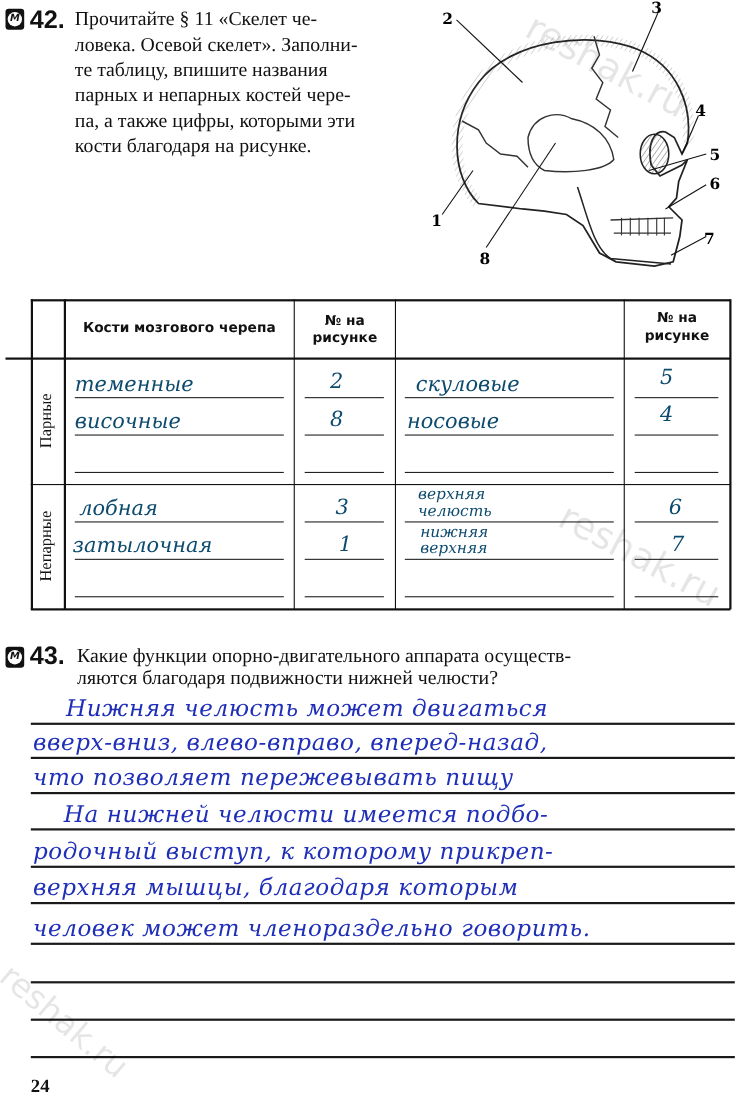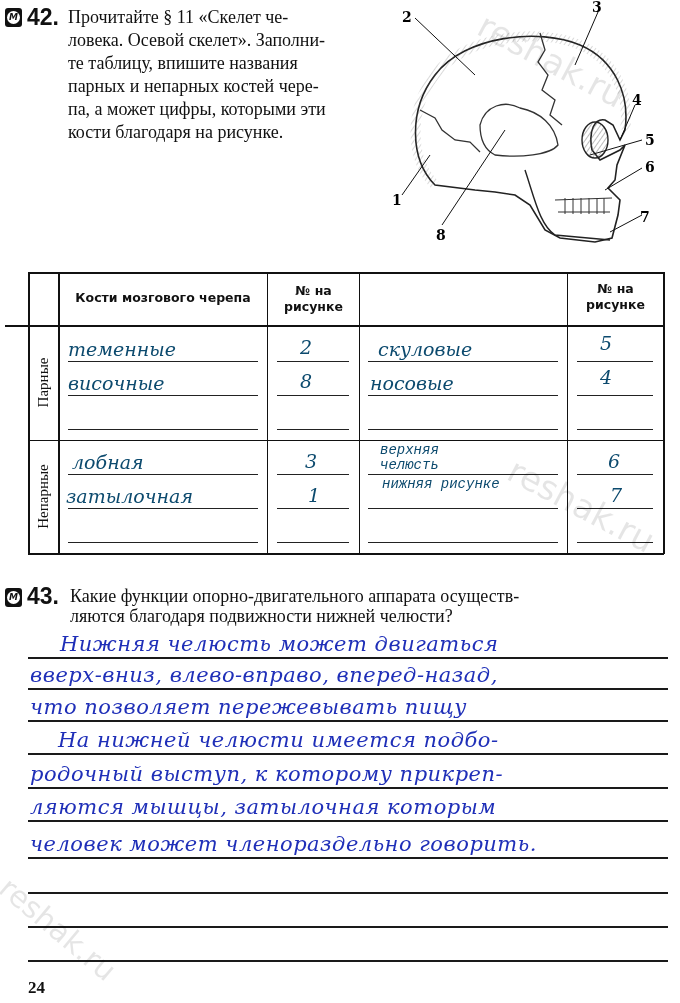--- a/index.html
+++ b/index.html
@@ -15,41 +15,41 @@
 
   
   .skull-label { font:bold 14px "DejaVu Serif", serif; }
 
   
   .tline { position:absolute; background:#111; }
   .thead { font:bold 12.5px/16px "DejaVu Sans", sans-serif; text-align:center; }
   .vlabel { font:15px "Liberation Serif", serif; transform:rotate(-90deg); transform-origin:center; white-space:nowrap; }
   .wline { position:absolute; height:1px; background:#222; }
   .cell-hand { position:absolute; font:italic 19px "DejaVu Serif", serif; color:#0c4a6e; white-space:nowrap; }
-  .cell-hand.small { font-size:14px; line-height:14px;font-family:Liberation Mono, monospace; }
+  .cell-hand.small { font-size:14px; line-height:14px; }
 
   .ans-line { position:absolute; left:28px; width:640px; height:1.5px; background:#1a1a1a; }
   .ans-text { position:absolute; left:30px; width:640px; font:italic 21px "DejaVu Serif", serif; color:#1f2fb8; white-space:nowrap; letter-spacing:0.5px; }
 
   .pagenum { font:bold 17px "Liberation Serif", serif; }
 </style>
 </head>
 <body>
 
 <div class="abs badge" style="left:5px; top:8px;">
     <span>М</span>
   </div>
 <div class="abs qnum" style="left:27px; top:4px;">42.</div>
 <div class="abs qtext" style="left:68px; top:6px; width:300px;">
   <div>Прочитайте § 11 «Скелет че-</div>
 </div>
 <div class="abs qtext" style="left:68px; top:29px; width:300px;">ловека. Осевой скелет». Заполни-</div>
 <div class="abs qtext" style="left:68px; top:52px; width:300px;">те таблицу, впишите названия</div>
 <div class="abs qtext" style="left:68px; top:75px; width:300px;">парных и непарных костей чере-</div>
-<div class="abs qtext" style="left:68px; top:98px; width:300px;">па, а может цифры, которыми эти</div>
+<div class="abs qtext" style="left:68px; top:98px; width:300px;">па, а также цифры, которыми эти</div>
 <div class="abs qtext" style="left:68px; top:121px; width:300px;">кости благодаря на рисунке.</div>
 
 <div class="abs" style="left:380px; top:0; width:300px; height:250px;">
   <svg width="300" height="250" viewBox="0 0 300 250">
     <defs>
       <pattern id="hatch" width="4" height="4" patternUnits="userSpaceOnUse" patternTransform="rotate(35)">
         <line x1="0" y1="0" x2="0" y2="4" stroke="#555" stroke-width="0.8"></line>
       </pattern>
     </defs>
 
@@ -152,21 +152,21 @@
   <div class="cell-hand" style="left:370px; top:372px;">носовые</div>
   <div class="cell-hand" style="left:600px; top:366px;">4</div>
 
   <div class="cell-hand" style="left:72px; top:451px;">лобная</div>
   <div class="cell-hand" style="left:305px; top:450px;">3</div>
   <div class="cell-hand small" style="left:380px; top:443px; width:120px; white-space:normal; line-height:15px;">верхняя челюсть</div>
   <div class="cell-hand" style="left:608px; top:450px;">6</div>
 
   <div class="cell-hand" style="left:66px; top:485px;text-align:center;">затылочная</div>
   <div class="cell-hand" style="left:308px; top:484px;">1</div>
-  <div class="cell-hand small" style="left:382px; top:477px; width:120px; white-space:normal; line-height:15px;">нижняя рисунке</div>
+  <div class="cell-hand small" style="left:382px; top:477px; width:120px; white-space:normal; line-height:15px;">нижняя верхняя</div>
   <div class="cell-hand" style="left:610px; top:484px;">7</div>
 </div>
 
 <div class="abs badge" style="left:5px; top:588px;">
     <span>М</span>
   </div>
 <div class="abs qnum" style="left:27px; top:583px;">43.</div>
 <div class="abs qtext" style="left:70px; top:585px; width:600px;">Какие функции опорно-двигательного аппарата осуществ-</div>
 <div class="abs qtext" style="left:70px; top:605px; width:600px;">ляются благодаря подвижности нижней челюсти?</div>
 
@@ -179,20 +179,20 @@
 <div class="ans-line" style="top:857px;"></div>
 <div class="ans-line" style="top:892px;"></div>
 <div class="ans-line" style="top:926px;"></div>
 <div class="ans-line" style="top:960px;"></div>
 
 <div class="ans-text" style="top:632px; left:60px;">Нижняя челюсть может двигаться</div>
 <div class="ans-text" style="top:663px;">вверх-вниз, влево-вправо, вперед-назад,</div>
 <div class="ans-text" style="top:695px;">что позволяет пережевывать пищу</div>
 <div class="ans-text" style="top:728px; left:58px;">На нижней челюсти имеется подбо-</div>
 <div class="ans-text" style="top:762px;">родочный выступ, к которому прикреп-</div>
-<div class="ans-text" style="top:795px;">ляются мышцы, затылочная которым</div>
+<div class="ans-text" style="top:795px;">верхняя мышцы, благодаря которым</div>
 <div class="ans-text" style="top:832px;">человек может членораздельно говорить.</div>
 
 <div class="abs sans" style="left:490px; top:5px; font-size:34px; color:rgba(0,0,0,0.10); transform:rotate(28deg); transform-origin:left top;">reshak.ru</div>
 <div class="abs sans" style="left:520px; top:450px; font-size:34px; color:rgba(0,0,0,0.10); transform:rotate(28deg); transform-origin:left top;">reshak.ru</div>
 <div class="abs sans" style="left:15px; top:870px; font-size:30px; color:rgba(0,0,0,0.10); transform:rotate(40deg); transform-origin:left top;">reshak.ru</div>
 
 <div class="abs pagenum" style="left:28px; top:978px;">24</div>
 
 </body></html>

